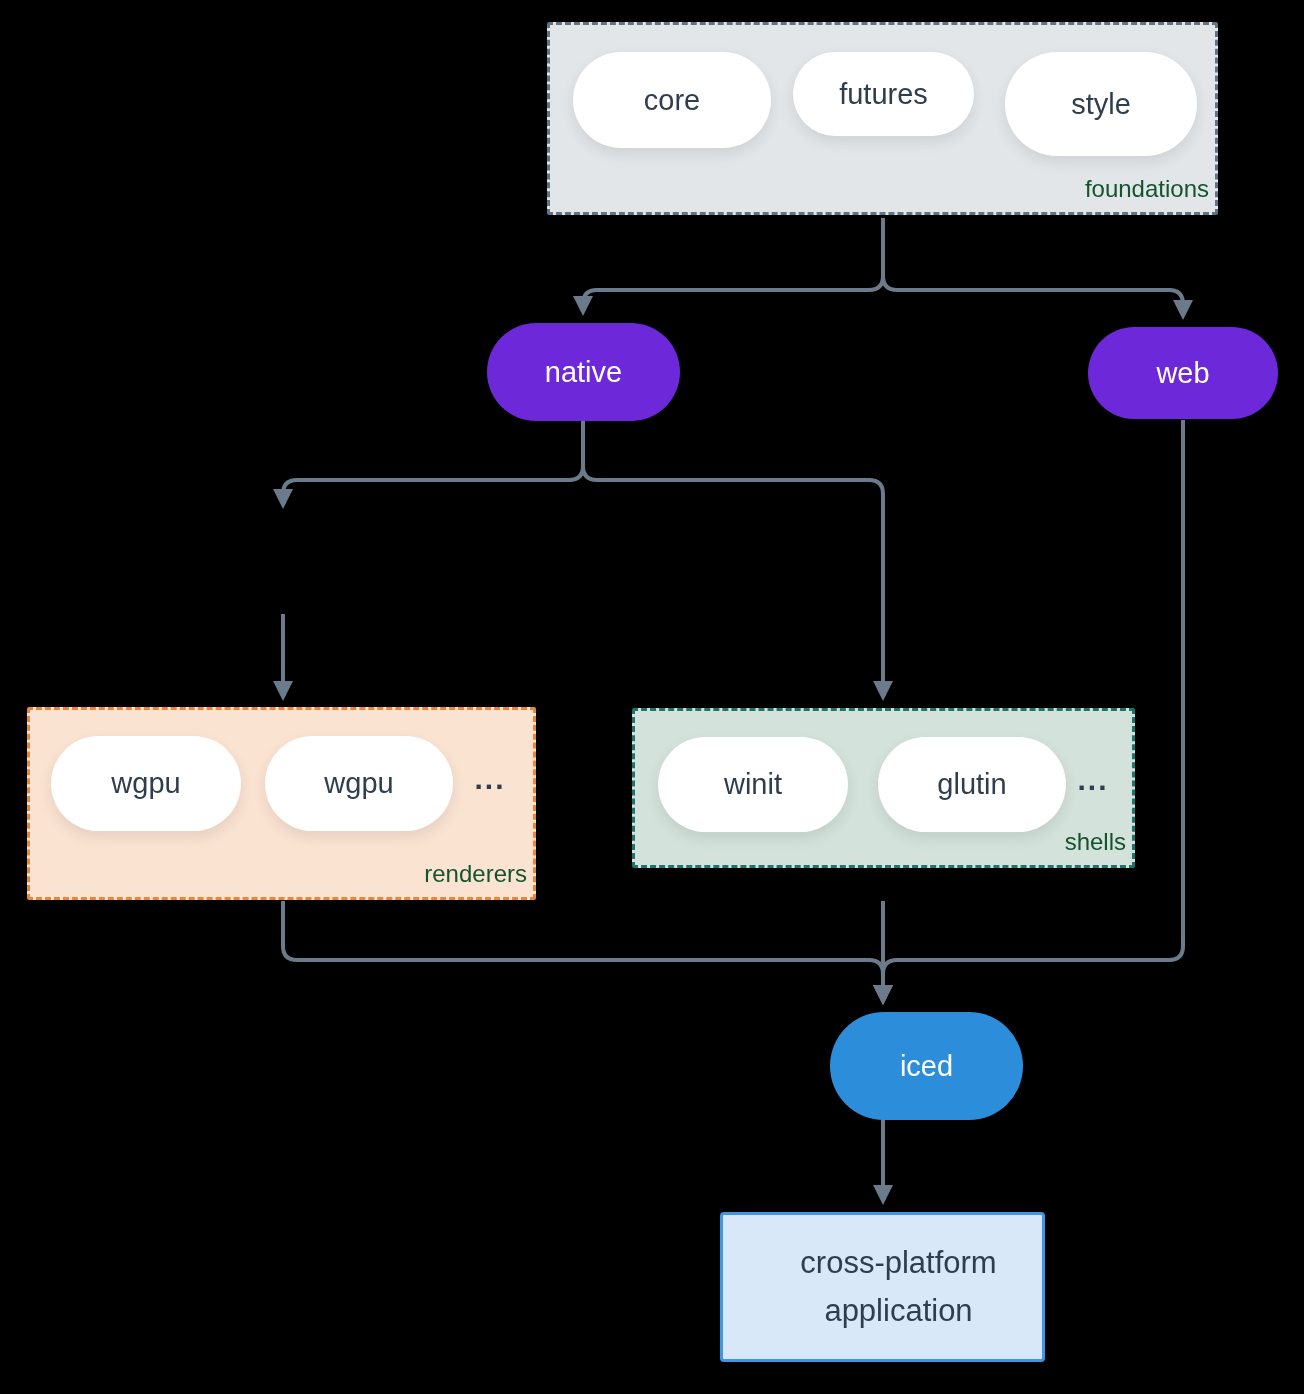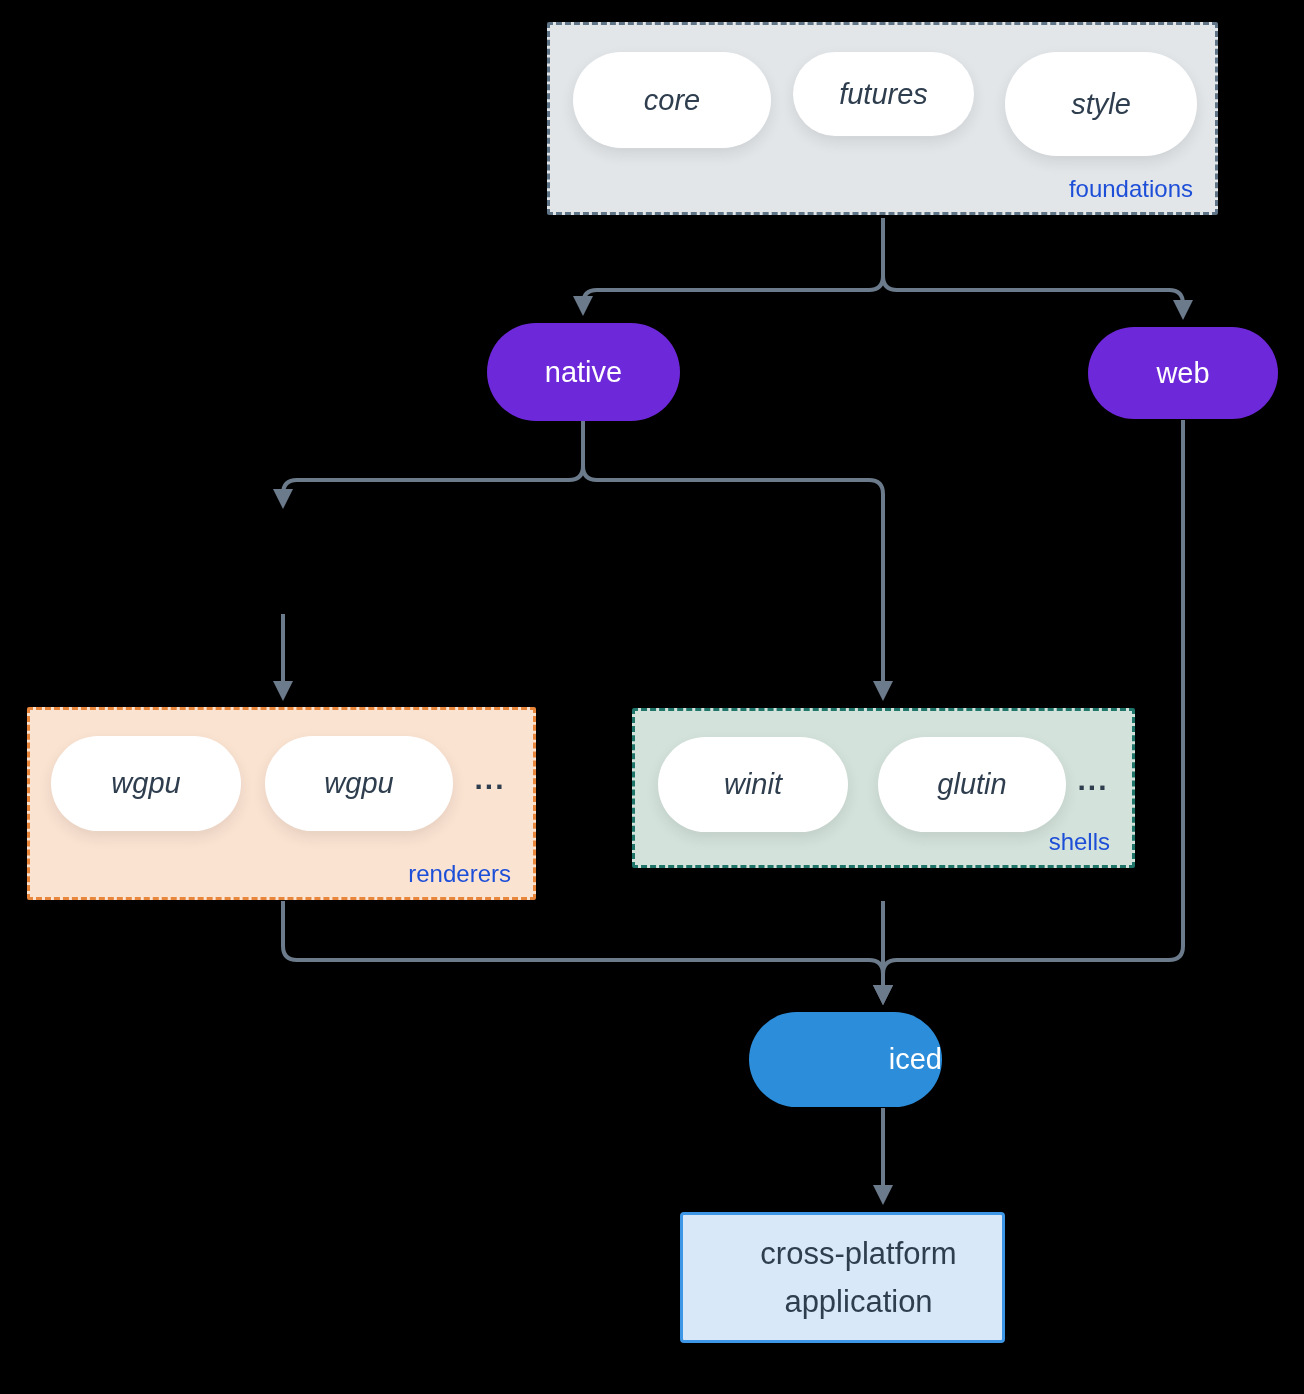--- a/index.html
+++ b/index.html
@@ -13,35 +13,34 @@
   #edges{position:absolute;left:0;top:0;}
   .node{position:absolute;box-sizing:border-box;}
   .pill{
     display:flex;align-items:center;justify-content:center;
     border-radius:999px;
     font-size:29px;color:#fff;
   }
   .pill.white{
     background:#fff;color:#2f3e4e;
     box-shadow:0 6px 14px rgba(40,40,40,0.10);
-    font-style:italic;
   }
   .pill.purple{background:#6d28d9;}
   .pill.orange{background:#e8863c;}
   .pill.blue{background:#2c8dda;}
   .group{
     position:absolute;box-sizing:border-box;
     border-radius:2px;
   }
   .group.foundations{background:#e2e6e9;border:3px dashed #5f7486;}
   .group.renderers{background:#fbe3d2;border:3px dashed #e8863c;}
   .group.shells{background:#d3e2db;border:3px dashed #20756a;}
   .group-label{
-    position:absolute;right:22px;bottom:9px;
-    font-size:24px;color:#1d4ed8;
+    position:absolute;right:6px;bottom:9px;
+    font-size:24px;color:#14532d;
   }
   .ellipsis{
     position:absolute;
     font-size:30px;color:#2f3e4e;font-weight:bold;
     letter-spacing:2px;
     text-align:center;width:60px;
   }
   .appbox{
     position:absolute;box-sizing:border-box;
     background:#d9e8f8;border:3px solid #3e97e6;border-radius:4px;
@@ -109,22 +108,22 @@
     <div class="pill white node" style="left:23px;top:26px;width:190px;height:95px;">
       <span>winit</span>
     </div>
     <div class="pill white node" style="left:243px;top:26px;width:188px;height:95px;">
       <span>glutin</span>
     </div>
     <div class="ellipsis" style="left:428px;top:52px;">...</div>
     <div class="group-label">shells</div>
   </div>
 
-  <div class="pill blue node" style="left:749px;top:1012px;width:193px;height:95px;justify-content:flex-end;">
+  <div class="pill blue node" style="left:830px;top:1012px;width:193px;height:108px;">
     <span>iced</span>
   </div>
 
-  <div class="appbox node" style="left:680px;top:1212px;width:325px;height:131px;padding-left:32px;">
+  <div class="appbox node" style="left:720px;top:1212px;width:325px;height:150px;padding-left:32px;">
     <span>cross-platform</span>
     <span>application</span>
   </div>
 
 </div>
 
 </body></html>

